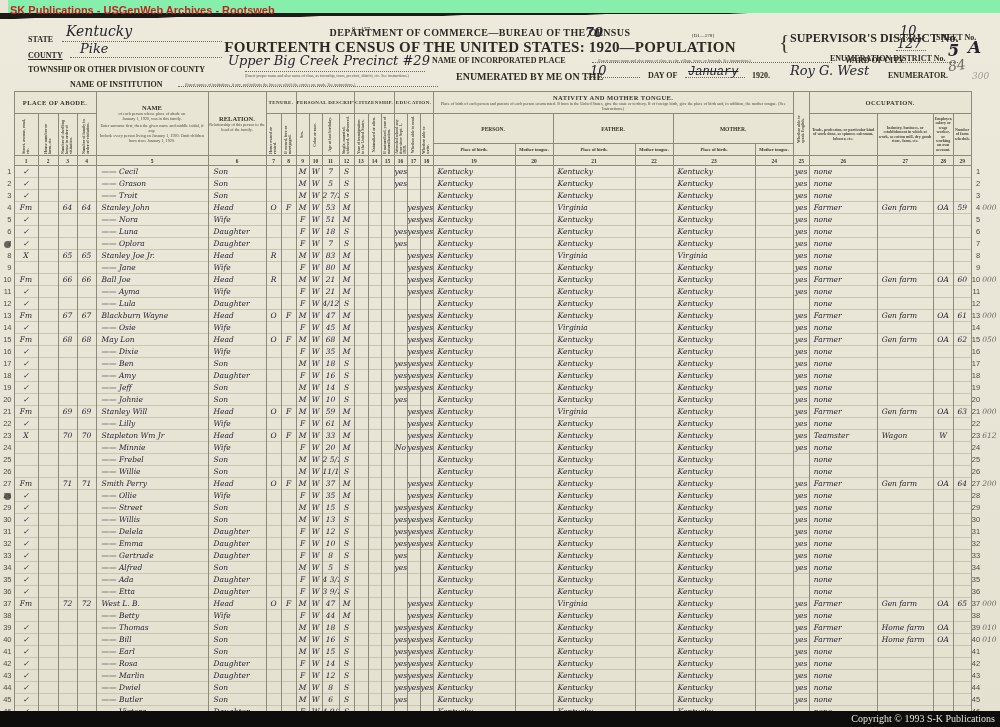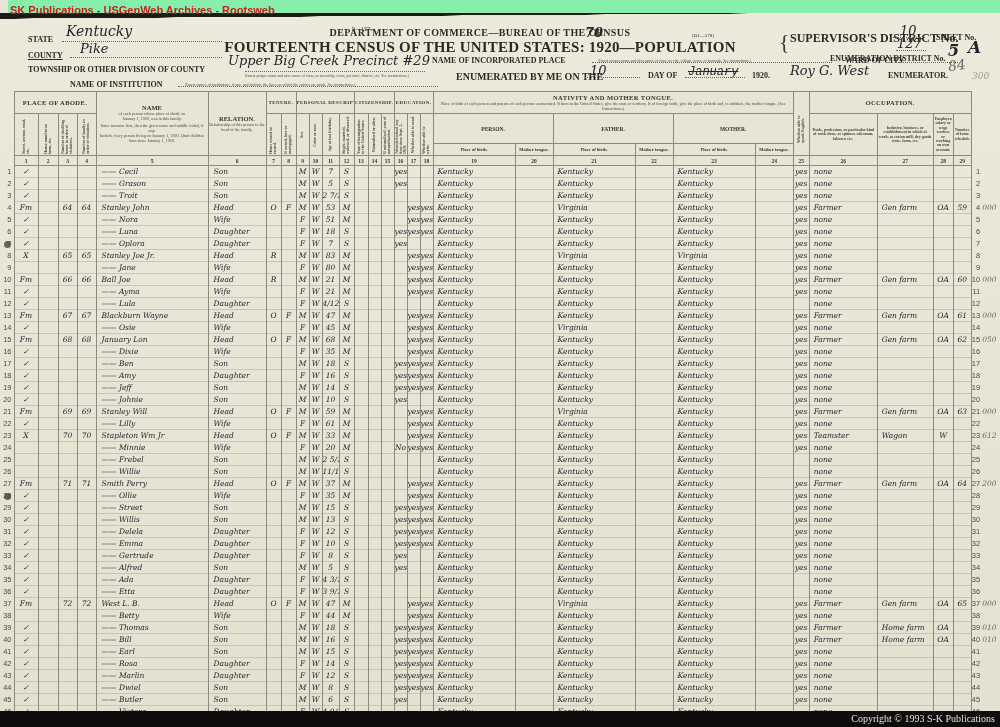--- a/index.html
+++ b/index.html
@@ -752,21 +752,21 @@
           <td class="hand c"></td>
           <td class="rnum">14</td>
           <td class="mnote pencil"></td>
         </tr>
         <tr>
           <td class="rnum">15</td>
           <td class="hand c">Fm</td>
           <td class="hand c"></td>
           <td class="hand c">68</td>
           <td class="hand c">68</td>
-          <td class="hand namec">January Lon</td>
+          <td class="hand namec">May Lon</td>
           <td class="hand namec">Head</td>
           <td class="hand c">O</td>
           <td class="hand c">F</td>
           <td class="hand c">M</td>
           <td class="hand c">W</td>
           <td class="hand c">68</td>
           <td class="hand c">M</td>
           <td class="hand c"></td>
           <td class="hand c"></td>
           <td class="hand c"></td>

